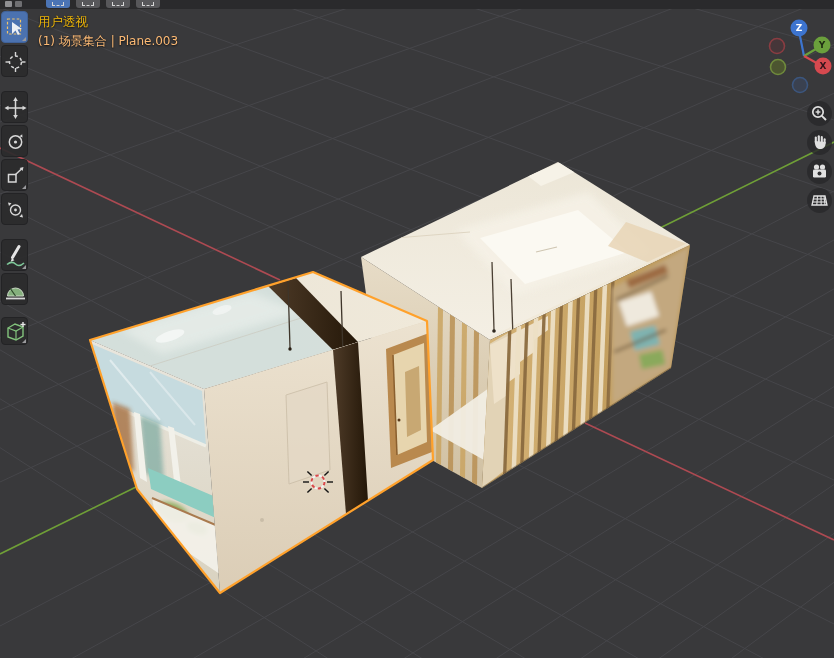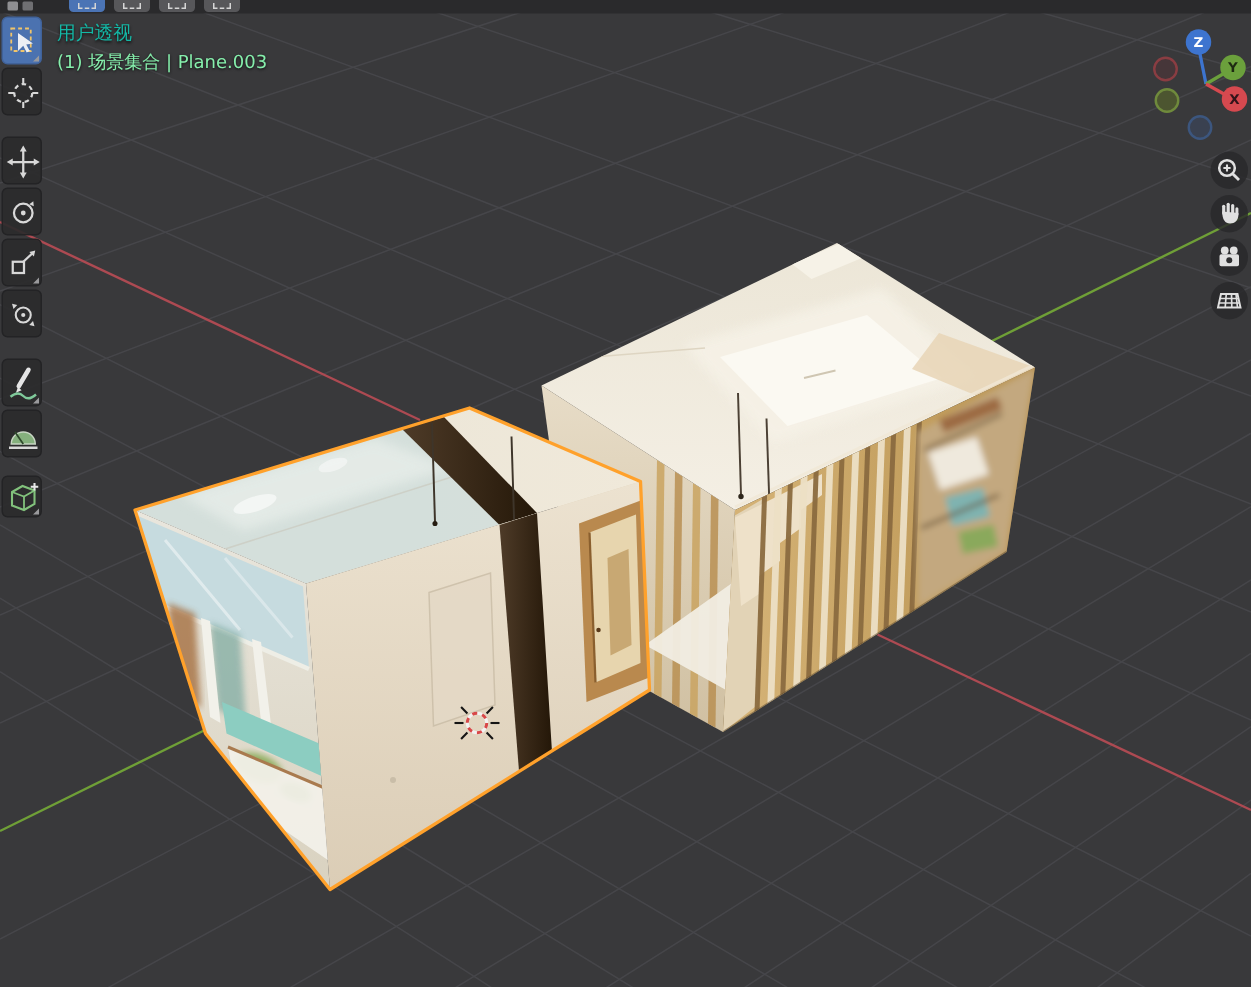--- a/index.html
+++ b/index.html
@@ -15,23 +15,23 @@
   #hdr-editor b{position:absolute;width:7px;height:6px;background:#8f8f92;border-radius:1px;}
   #hdr-editor b:nth-child(2){left:10px;background:#6f6f72;}
   
   .tbtn{position:absolute;left:1px;width:27px;height:32px;background:rgba(43,43,45,.92);
     border:1px solid #232325;border-radius:4px;box-sizing:border-box;z-index:20;}
   .tbtn.active{background:#4b72b0;border-color:#40629a;}
   .tbtn svg{position:absolute;left:0;top:0;}
   .subtool{position:absolute;right:1px;bottom:1px;width:0;height:0;
     border-left:4px solid transparent;border-bottom:4px solid #9a9a9d;}
   
-  #view-label{position:absolute;left:38px;top:14px;font-size:12.5px;color:#14b8a6;
+  #view-label{position:absolute;left:38px;top:14px;font-size:12.5px;color:#eab308;
     text-shadow:0 1px 2px rgba(0,0,0,.8);z-index:15;}
-  #context-label{position:absolute;left:38px;top:33px;font-size:12px;color:#86efac;
+  #context-label{position:absolute;left:38px;top:33px;font-size:12px;color:#fdba74;
     text-shadow:0 1px 2px rgba(0,0,0,.8);z-index:15;}
   
   .navbtn{position:absolute;left:807px;width:25px;height:25px;border-radius:50%;
     background:rgba(40,40,43,.82);z-index:20;}
   .navbtn svg{position:absolute;left:0;top:0;}
   #gizmo{position:absolute;left:760px;top:10px;z-index:20;}
   .gz-label{font-size:9px;font-weight:bold;}
 </style>
 </head>
 <body>

